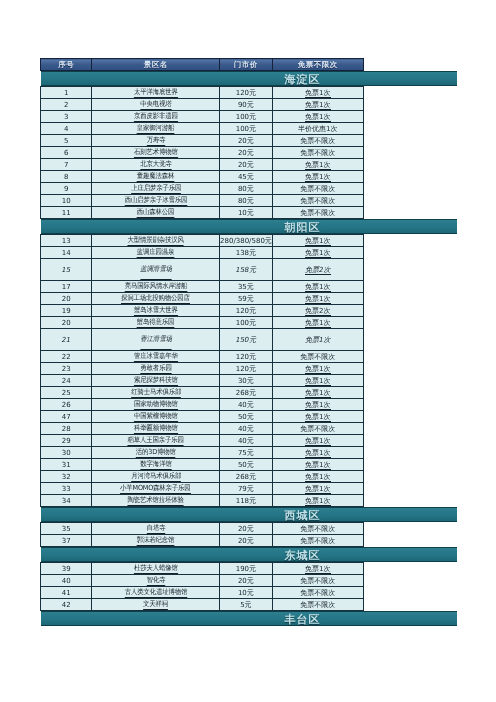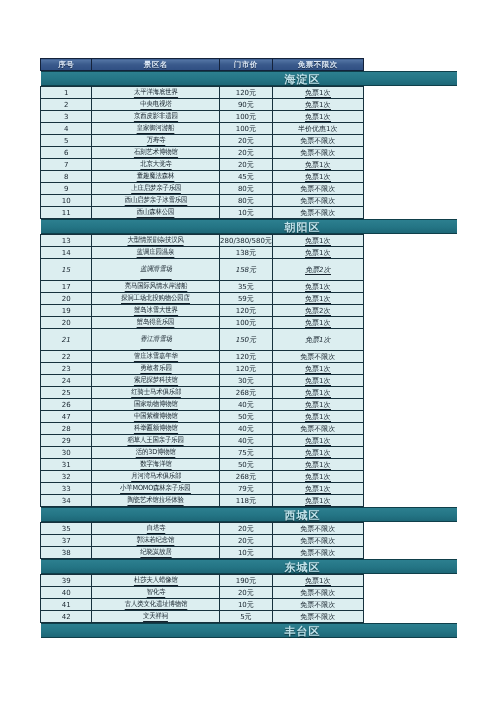--- a/index.html
+++ b/index.html
@@ -331,26 +331,20 @@
           <td class="name"><span class="squish">白塔寺</span></td>
           <td class="price">20元</td>
           <td class="perk nounder"><span>免票不限次</span></td>
         </tr>
         <tr class="data">
           <td class="no">37</td>
           <td class="name"><span class="squish">郭沫若纪念馆</span></td>
           <td class="price">20元</td>
           <td class="perk nounder"><span>免票不限次</span></td>
         </tr>
-        <tr class="data">
-          <td class="no">38</td>
-          <td class="name"><span class="squish">纪晓岚故居</span></td>
-          <td class="price">10元</td>
-          <td class="perk nounder"><span>免票不限次</span></td>
-        </tr>
         <tr class="district">
           <td colspan="4">
             <div class="band">
               <span class="band-label">东城区</span>
             </div>
           </td>
         </tr>
         <tr class="data">
           <td class="no">39</td>
           <td class="name"><span class="squish">杜莎夫人蜡像馆</span></td>

